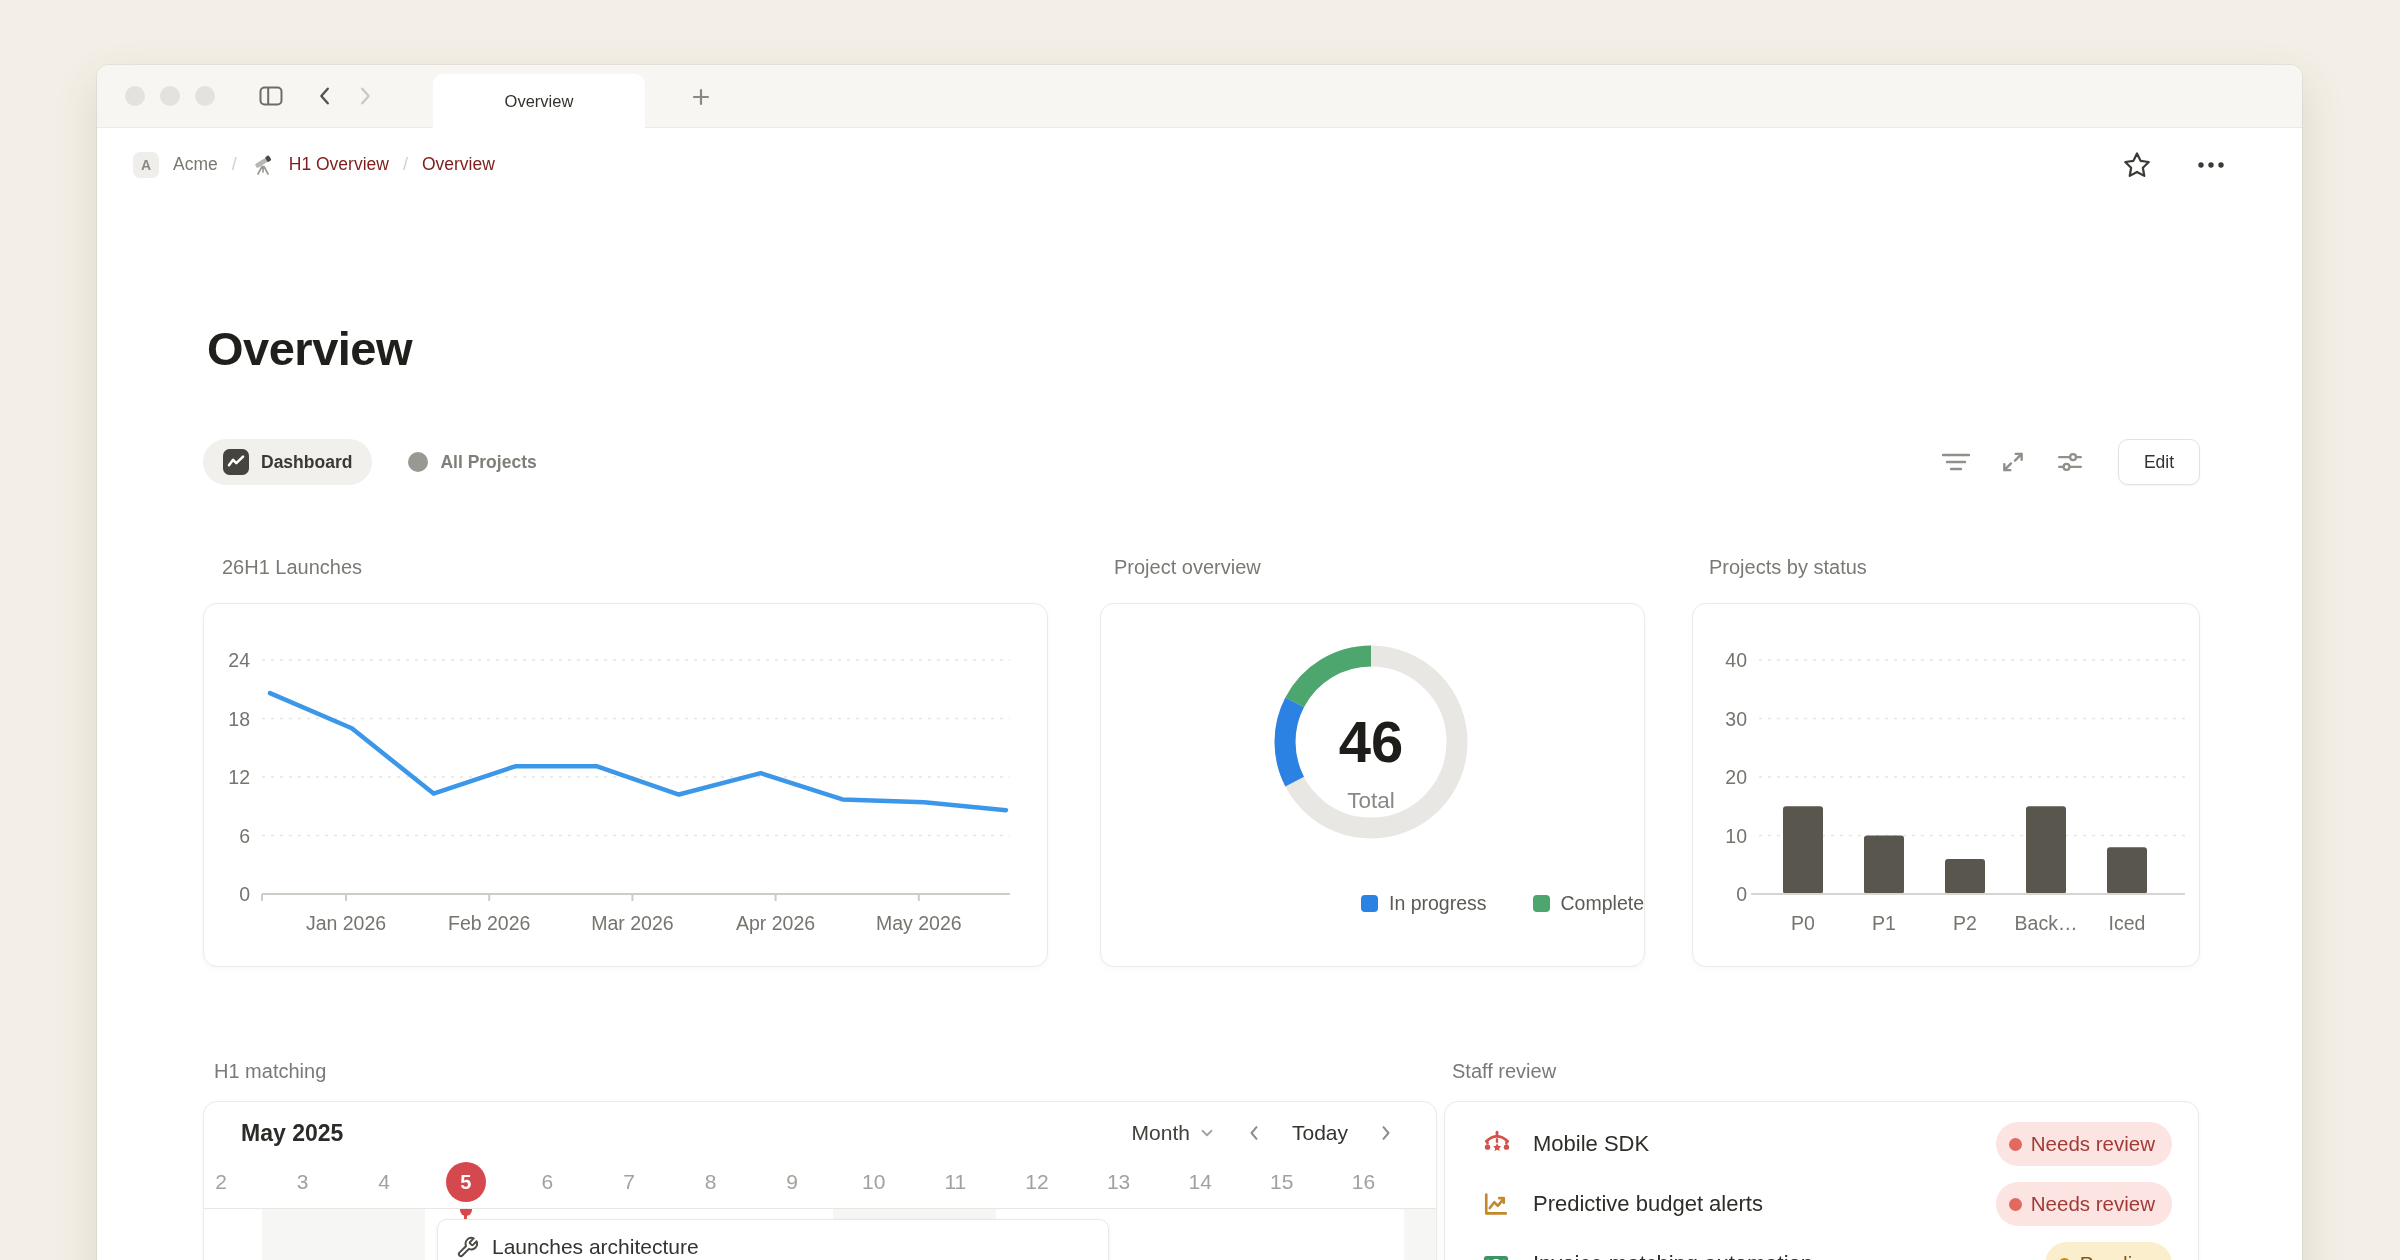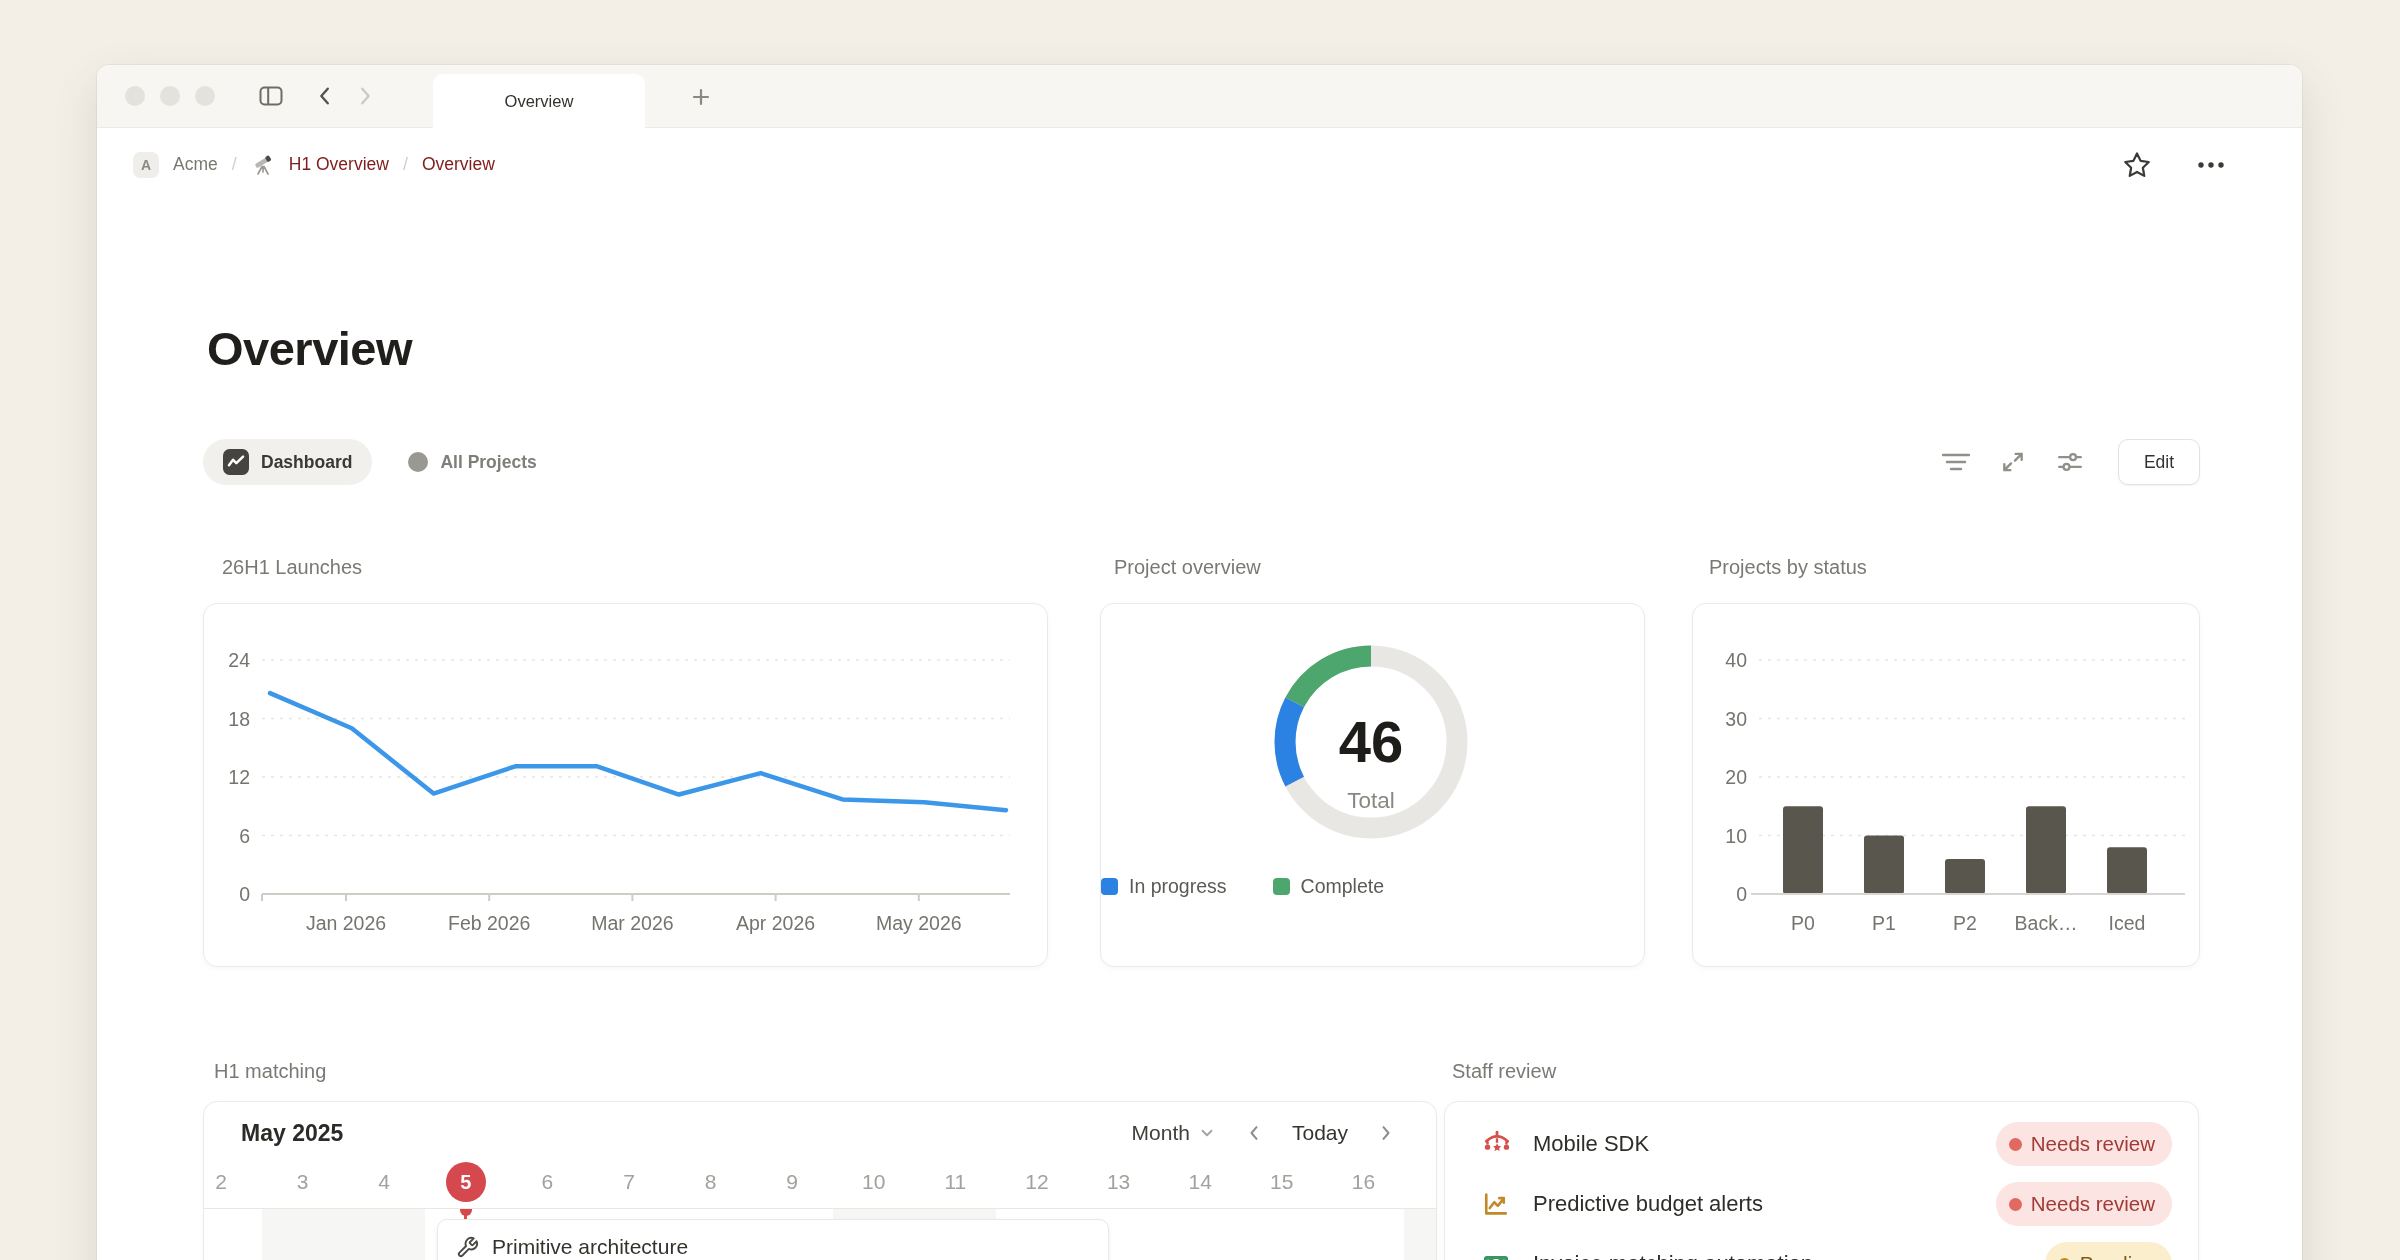--- a/index.html
+++ b/index.html
@@ -54,21 +54,21 @@
 
   .card { position:absolute; background:#fff; border:1px solid #eceae5; border-radius:14px;
           box-shadow:0 2px 6px rgba(0,0,0,.03); overflow:hidden; }
   #card-launches { left:106px; top:402px; width:845px; height:364px; }
   #card-donut    { left:1003px; top:402px; width:545px; height:364px; }
   #card-bars     { left:1595px; top:402px; width:508px; height:364px; }
   #card-timeline { left:106px; top:900px; width:1234px; height:580px; }
   #card-staff    { left:1347px; top:900px; width:755px; height:580px; padding:12px 26px 0 36px; }
 
   
-  .legend { position:absolute; left:0; right:0; top:271px; display:flex; justify-content:flex-start; gap:46px; }
+  .legend { position:absolute; left:0; right:0; top:288px; display:flex; justify-content:flex-end; gap:46px; }
   .legend-item { display:flex; align-items:center; gap:11px; font-size:19.5px; color:#5c5a55; }
   .legend-item .sw { width:17px; height:17px; border-radius:4px; display:block; }
 
   
   .tl-head { height:48px; display:flex; align-items:center; padding:14px 40px 0 37px; }
   .tl-month { font-size:23px; font-weight:700; color:#2c2b27; }
   .tl-ctrl { margin-left:auto; display:flex; align-items:center; gap:28px; }
   .tl-mode { display:flex; align-items:center; gap:8px; font-size:21px; color:#41403b;
              background:none; border:none; cursor:pointer; font-family:inherit; }
   .tl-today { font-size:21px; color:#34332e; background:none; border:none; cursor:pointer; font-family:inherit; }
@@ -335,21 +335,21 @@
           <div class="tl-band" style="left: 629px; width: 163.2px;"></div>
           <div class="tl-band" style="left: 1200.2px; width: 163.2px;"></div>
           <div class="tl-now-line" style="left: 260.3px;"></div>
           <div class="tl-now-dot" style="left: 255.8px;"></div>
           <div class="tl-event" style="left: 233px; top: 10px; width: 672px;">
             <span class="ev-ic" style="color:#4a4943">
               <svg viewBox="0 0 24 24" width="23" height="23" fill="none" stroke="currentColor" stroke-width="2" stroke-linecap="round" stroke-linejoin="round">
                 <path d="M14.7 6.3a1 1 0 0 0 0 1.4l1.6 1.6a1 1 0 0 0 1.4 0l3.77-3.77a6 6 0 0 1-7.94 7.94l-6.91 6.91a2.12 2.12 0 0 1-3-3l6.91-6.91a6 6 0 0 1 7.94-7.94l-3.76 3.76z"></path>
               </svg>
             </span>
-            <span>Primitive architecture</span>
+            <span>Launches architecture</span>
           </div>
         </div>
     </div>
 
     <div class="card" id="card-staff">
         <div class="sr-row">
           <span class="sr-ic" style="color:#d4504a">
             <svg viewBox="0 0 24 24" width="32" height="32" fill="currentColor">
               <path d="M4 10Q12 2.6 20 10" fill="none" stroke="currentColor" stroke-width="2.1" stroke-linecap="round"></path>
               <path d="M12 3.2v2.2" fill="none" stroke="currentColor" stroke-width="2.1" stroke-linecap="round"></path>

